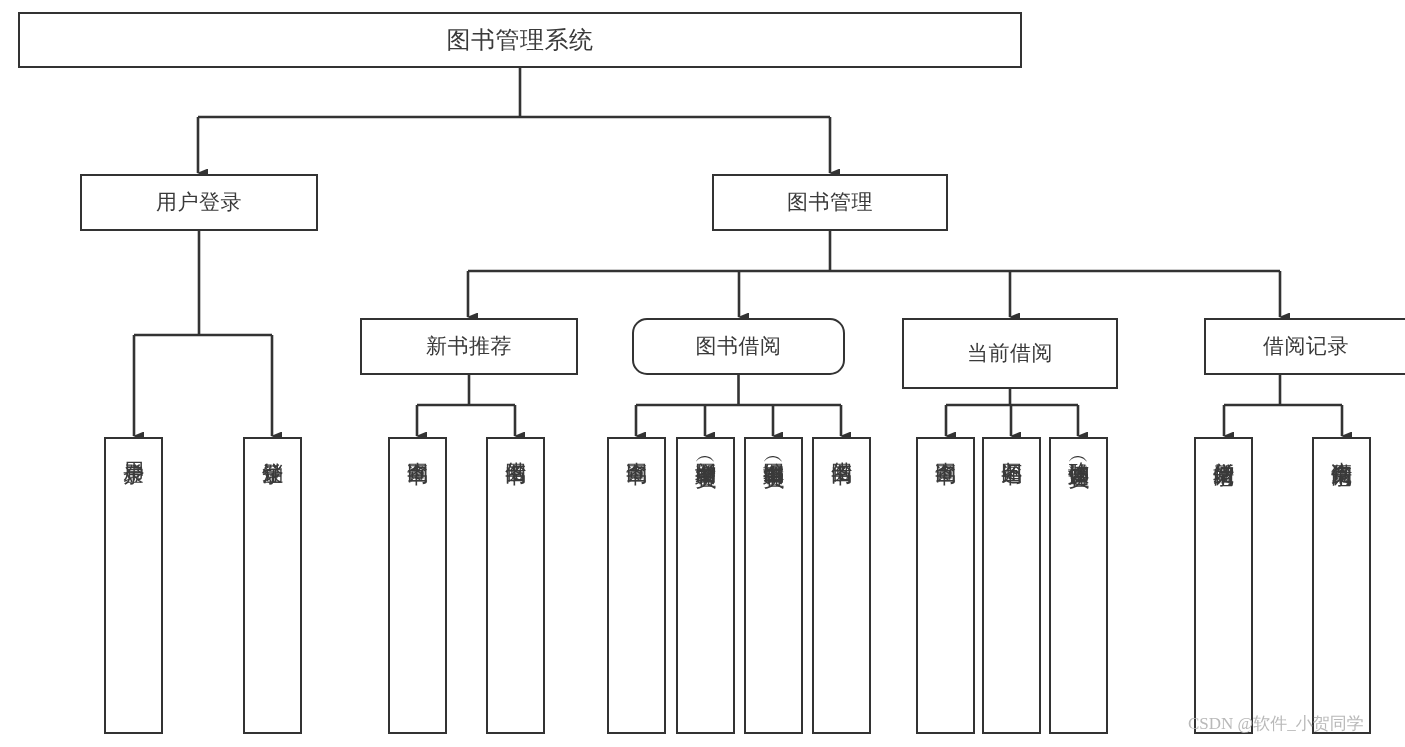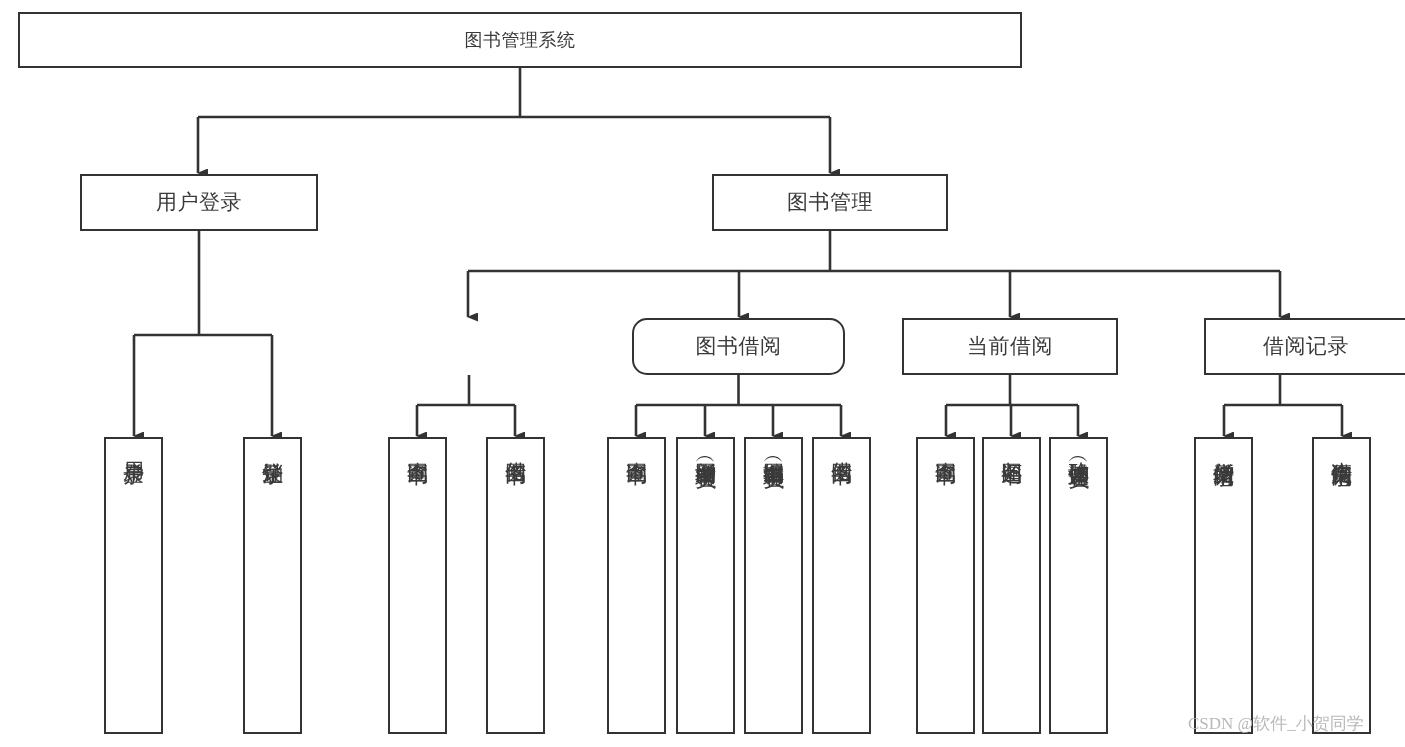--- a/index.html
+++ b/index.html
@@ -37,21 +37,21 @@
     z-index: 2;
   }
   .node-label {
     font-size: 21px;
     color: #3a3a3a;
     line-height: 1.18;
     letter-spacing: 0.5px;
     text-align: center;
     white-space: nowrap;
   }
-  .node-root .node-label { font-size: 18px; }
+  .node-root .node-label { font-size: 24px; }
   .node-level2 .node-label { font-size: 21px; }
   .node-leaf {
     align-items: flex-start;
     justify-content: center;
     padding-top: 6px;
   }
   .node-leaf .node-label {
     writing-mode: vertical-rl;
     text-orientation: upright;
     white-space: normal;
@@ -126,24 +126,27 @@
   <div class="node node-root" style="left: 18px; top: 12px; width: 1004px; height: 56px;">
     <span class="node-label">图书管理系统</span>
   </div>
 
   <div class="node node-level2" style="left: 80px; top: 174px; width: 238px; height: 57px;">
     <span class="node-label">用户登录</span>
   </div>
   <div class="node node-level2" style="left: 712px; top: 174px; width: 236px; height: 57px; justify-content: center;">
     <span class="node-label">图书管理</span>
   </div>
+  <div class="node node-level2" style="left: 360px; top: 318px; width: 218px; height: 57px;">
+    <span class="node-label">新书推荐</span>
+  </div>
   <div class="node node-level2" style="left: 632px; top: 318px; width: 213px; height: 57px; border-radius: 15px;">
     <span class="node-label">图书借阅</span>
   </div>
-  <div class="node node-level2" style="left: 902px; top: 318px; width: 216px; height: 57px;">
+  <div class="node node-level2" style="left: 902px; top: 318px; width: 216px; height: 71px;">
     <span class="node-label">当前借阅</span>
   </div>
   <div class="node node-level2" style="left: 1172px; top: 318px; width: 204px; height: 57px; margin-left: 32px;">
     <span class="node-label">借阅记录</span>
   </div>
 
   <div class="node node-leaf" style="left: 104px; top: 437px; width: 59px; height: 297px;">
     <span class="node-label">用户登录</span>
   </div>
   <div class="node node-leaf" style="left: 243px; top: 437px; width: 59px; height: 297px;">

